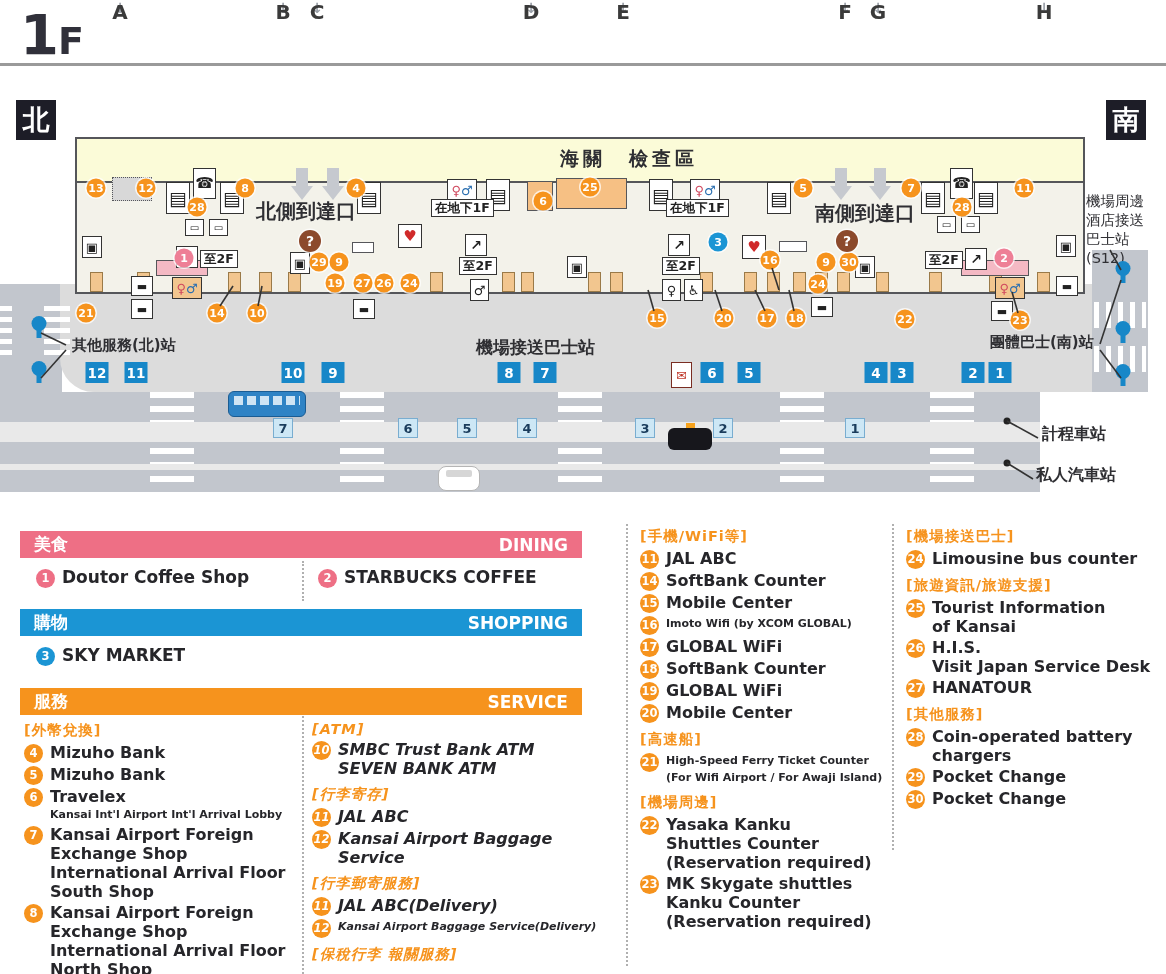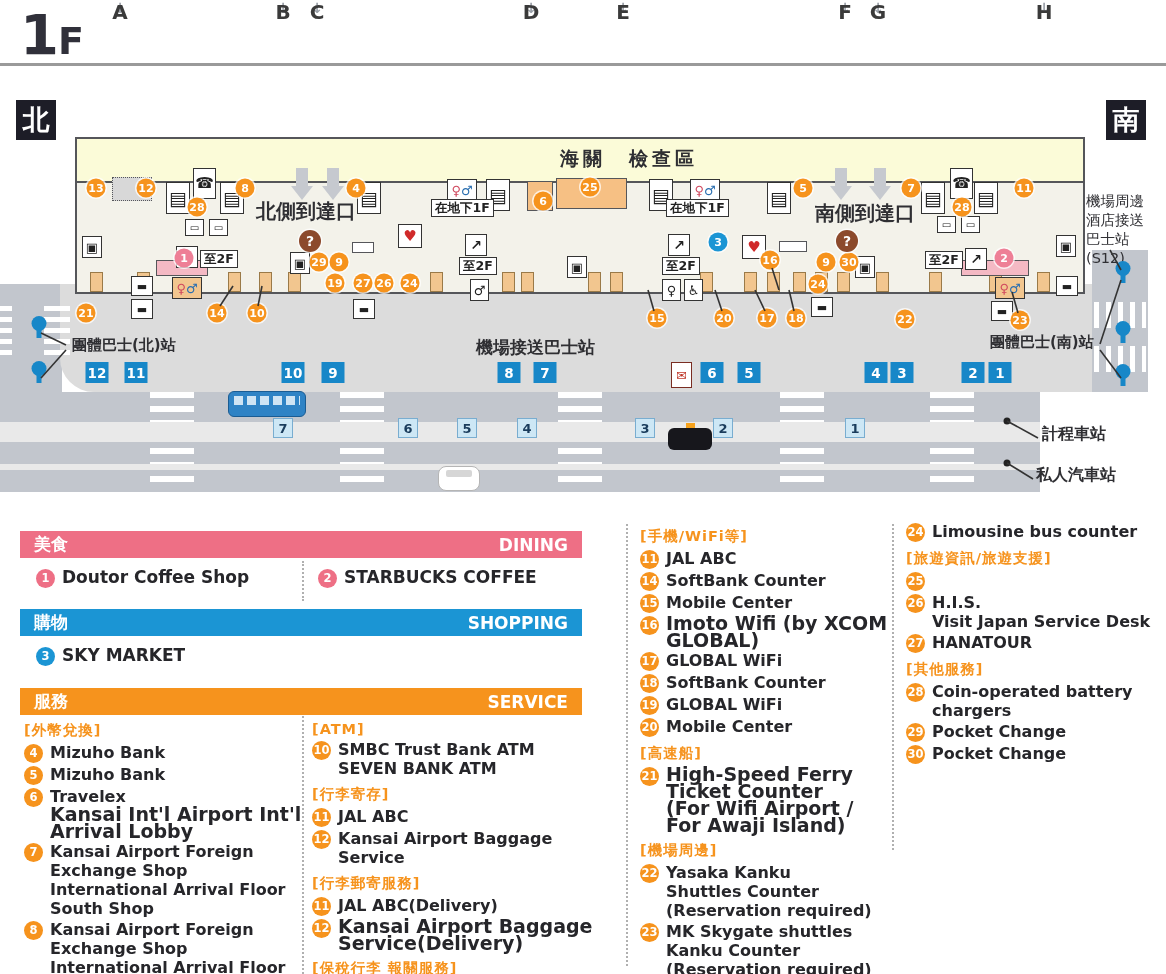--- a/index.html
+++ b/index.html
@@ -96,21 +96,21 @@
   .bar{position:absolute;left:20px;width:562px;height:27px;display:flex;align-items:center;
        justify-content:space-between;padding:0 14px;box-sizing:border-box;color:#fff;font-weight:bold;font-size:17px;}
   .lg-row-item{position:absolute;display:flex;align-items:center;font-size:17px;font-weight:bold;}
   .vdash{position:absolute;border-left:2px dotted #b0b0b0;}
   .col{position:absolute;overflow:hidden;}
   .lg-header{color:#f6931d;font-size:14.5px;font-weight:bold;margin:7px 0 3px;letter-spacing:1px;}
   .lg-item{display:flex;align-items:flex-start;margin:2px 0;font-size:16px;font-weight:bold;line-height:19px;color:#26262a;}
   .lg-n{flex:0 0 auto;width:19px;height:19px;border-radius:50%;color:#fff;font-size:11.5px;font-weight:bold;
         display:flex;align-items:center;justify-content:center;margin:1px 7px 0 0;}
   .lg-name{white-space:pre-line;}
-  .lg-name.small,.lg-sub{font-size:19px;line-height:17px;}
+  .lg-name.small,.lg-sub{font-size:11px;line-height:17px;}
 </style>
 </head>
 <body>
 
 <div class="page">
 
   <div class="hdr">
     <span class="fl">1</span>
       <span class="flf">F</span>
   </div>
@@ -302,21 +302,21 @@
       <div class="mk mk-o" style="left: 796px; top: 318px;">18</div>
       <div class="mk mk-o" style="left: 905px; top: 319px;">22</div>
       <div class="mk mk-o" style="left: 1020px; top: 320px;">23</div>
       <div class="mk mk-q" style="left: 310px; top: 241px;">?</div>
       <div class="mk mk-q" style="left: 847px; top: 241px;">?</div>
     </div>
 
   <div class="mlabel" style="left:1086px;top:192px;font-size:14.5px;line-height:19px;font-weight:normal;">機場周邊
 酒店接送
 巴士站(S12)</div>
-  <div class="mlabel" style="left:72px;top:336px;font-size:15px;">團體巴士(北)站</div>
+  <div class="mlabel" style="left:72px;top:336px;font-size:15px;">其他服務(北)站</div>
   <div class="mlabel" style="left:990px;top:333px;font-size:15px;">團體巴士(南)站</div>
   <div class="mlabel" style="left:476px;top:336px;font-size:17px;">機場接送巴士站</div>
   <div class="mlabel" style="left:1042px;top:424px;font-size:16px;">計程車站</div>
   <div class="mlabel" style="left:1036px;top:465px;font-size:16px;">私人汽車站</div>
 
   <div class="pin" style="left:39px;top:316px;"></div>
   <div class="pin" style="left:39px;top:361px;"></div>
   <div class="pin" style="left:1123px;top:261px;"></div>
   <div class="pin" style="left:1123px;top:321px;"></div>
   <div class="pin" style="left:1123px;top:364px;"></div>
@@ -408,21 +408,21 @@
 South Shop</div>
       </div>
       <div class="lg-item">
         <div class="lg-n" style="background: rgb(246, 147, 29);">8</div>
         <div class="lg-name">Kansai Airport Foreign
 Exchange Shop
 International Arrival Floor
 North Shop</div>
       </div>
     </div>
-  <div id="col2" class="col" style="left:312px;top:714px;width:300px;height:260px;">
+  <div id="col2" class="col" style="left:312px;top:714px;width:300px;height:260px;font-style:italic;">
       <div class="lg-header">[ATM]</div>
       <div class="lg-item">
         <div class="lg-n" style="background: rgb(246, 147, 29);">10</div>
         <div class="lg-name">SMBC Trust Bank ATM
 SEVEN BANK ATM</div>
       </div>
       <div class="lg-header">[行李寄存]</div>
       <div class="lg-item">
         <div class="lg-n" style="background: rgb(246, 147, 29);">11</div>
         <div class="lg-name">JAL ABC</div>
@@ -489,27 +489,30 @@
 (Reservation required)</div>
       </div>
       <div class="lg-item">
         <div class="lg-n" style="background: rgb(246, 147, 29);">23</div>
         <div class="lg-name">MK Skygate shuttles
 Kanku Counter
 (Reservation required)</div>
       </div>
     </div>
   <div id="col4" class="col" style="left:906px;top:520px;width:260px;height:454px;">
+      <div class="lg-header">[機場接送巴士]</div>
       <div class="lg-item">
         <div class="lg-n" style="background: rgb(246, 147, 29);">24</div>
         <div class="lg-name">Limousine bus counter</div>
       </div>
       <div class="lg-header">[旅遊資訊/旅遊支援]</div>
       <div class="lg-item">
         <div class="lg-n" style="background: rgb(246, 147, 29);">25</div>
+        <div class="lg-name">Tourist Information
+of Kansai</div>
       </div>
       <div class="lg-item">
         <div class="lg-n" style="background: rgb(246, 147, 29);">26</div>
         <div class="lg-name">H.I.S.
 Visit Japan Service Desk</div>
       </div>
       <div class="lg-item">
         <div class="lg-n" style="background: rgb(246, 147, 29);">27</div>
         <div class="lg-name">HANATOUR</div>
       </div>

